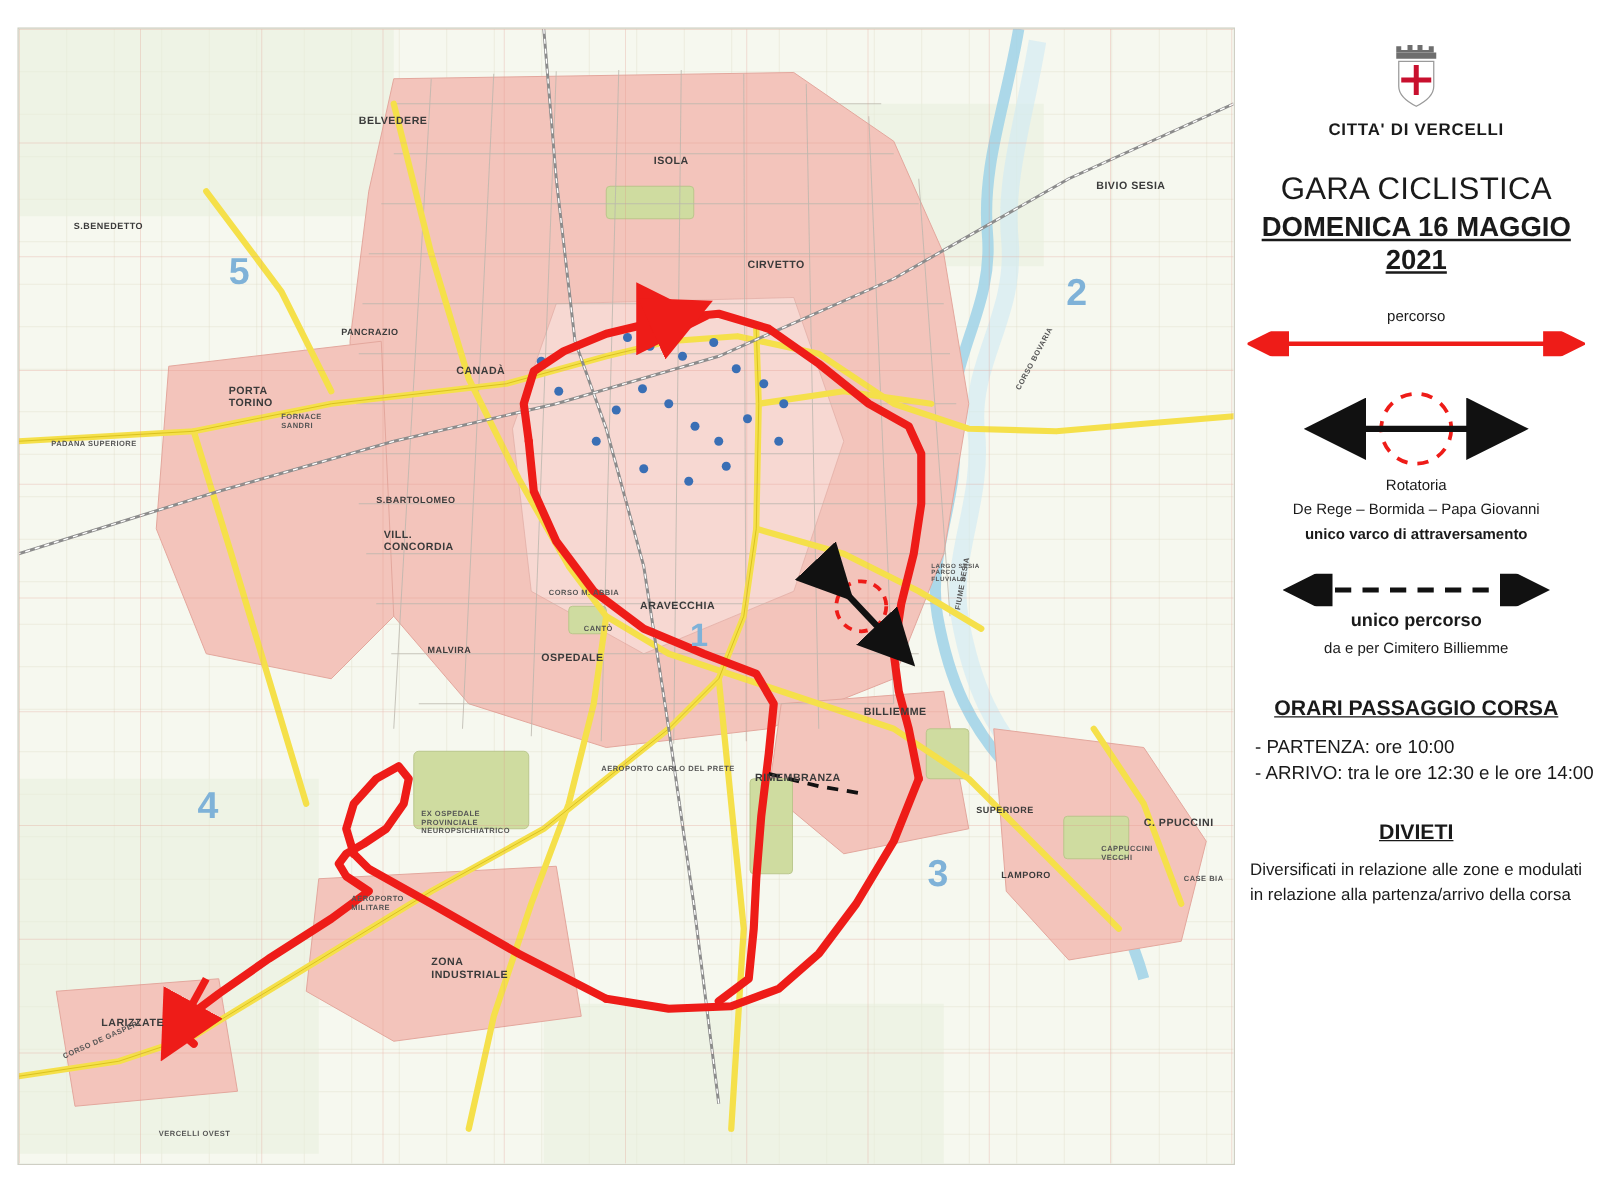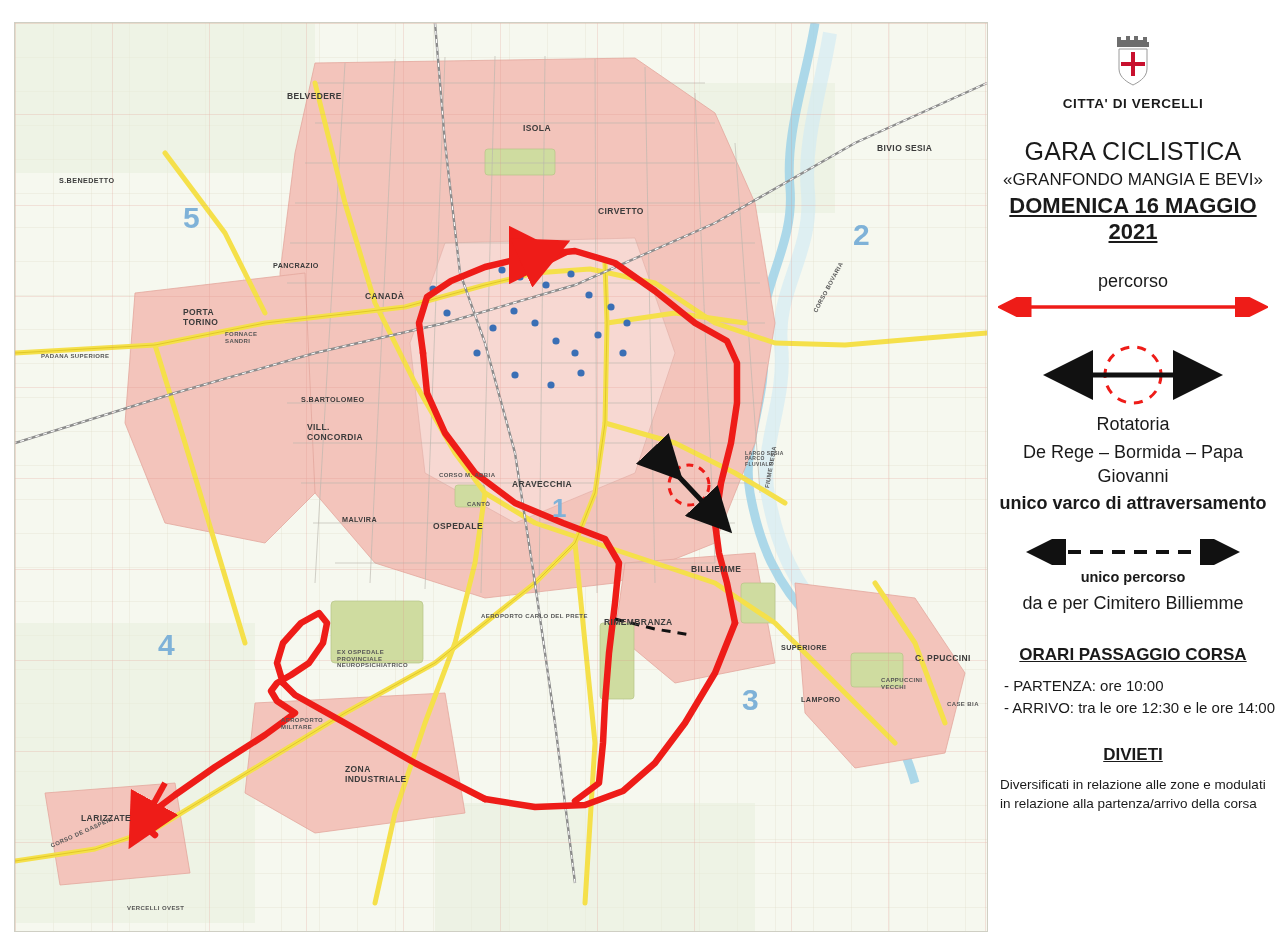--- a/index.html
+++ b/index.html
@@ -93,21 +93,21 @@
   }
   .title-date {
     margin-top: 3px;
     font-size: 22px;
     font-weight: bold;
     text-decoration: underline;
   }
 
   .leg-block { margin-top: 24px; }
   .leg-caption {
-    font-size: 18px;
+    font-size: 12px;
     line-height: 1.35;
     margin-top: 3px;
   }
   .leg-caption.b { font-weight: bold; }
   .leg-caption.big { font-size: 14.5px; }
 
   .arrow-row {
     position: relative;
     height: 22px;
     margin: 4px 0 2px 0;
@@ -340,21 +340,20 @@
         <path d="M7 12 v-5 h4 v3 h5 v-4 h4 v4 h4 v-4 h4 v4 h5 v-3 h4 v5" fill="#6e6e6e"></path>
 
         <path d="M9 19 h28 v20 c0 9 -10 14 -14 16 c-4 -2 -14 -7 -14 -16 z" fill="#ffffff" stroke="#9a9a9a" stroke-width="1"></path>
         <path d="M21 22 h4 v10 h10 v4 h-10 v10 h-4 v-10 h-10 v-4 h10 z" fill="#c8102e"></path>
       </svg>
     </div>
 
     <div class="city-name">CITTA' DI VERCELLI</div>
 
     <div class="title-main">GARA CICLISTICA</div>
-    <div class="title-sub">«GRANFONDO MANGIA E BEVI»</div>
     <div class="title-date">DOMENICA 16 MAGGIO 2021</div>
 
     <div class="leg-block">
       <div class="leg-caption" style="margin-bottom:2px;">percorso</div>
       <div class="arrow-row">
         <svg viewBox="0 0 270 20" width="270" height="20" style="display:block;margin:0 auto;">
           <defs>
             <marker id="lr-a" markerWidth="10" markerHeight="10" refX="5" refY="5" orient="auto">
               <path d="M0 0 L10 5 L0 10 z" fill="#ee1c18"></path>
             </marker>

